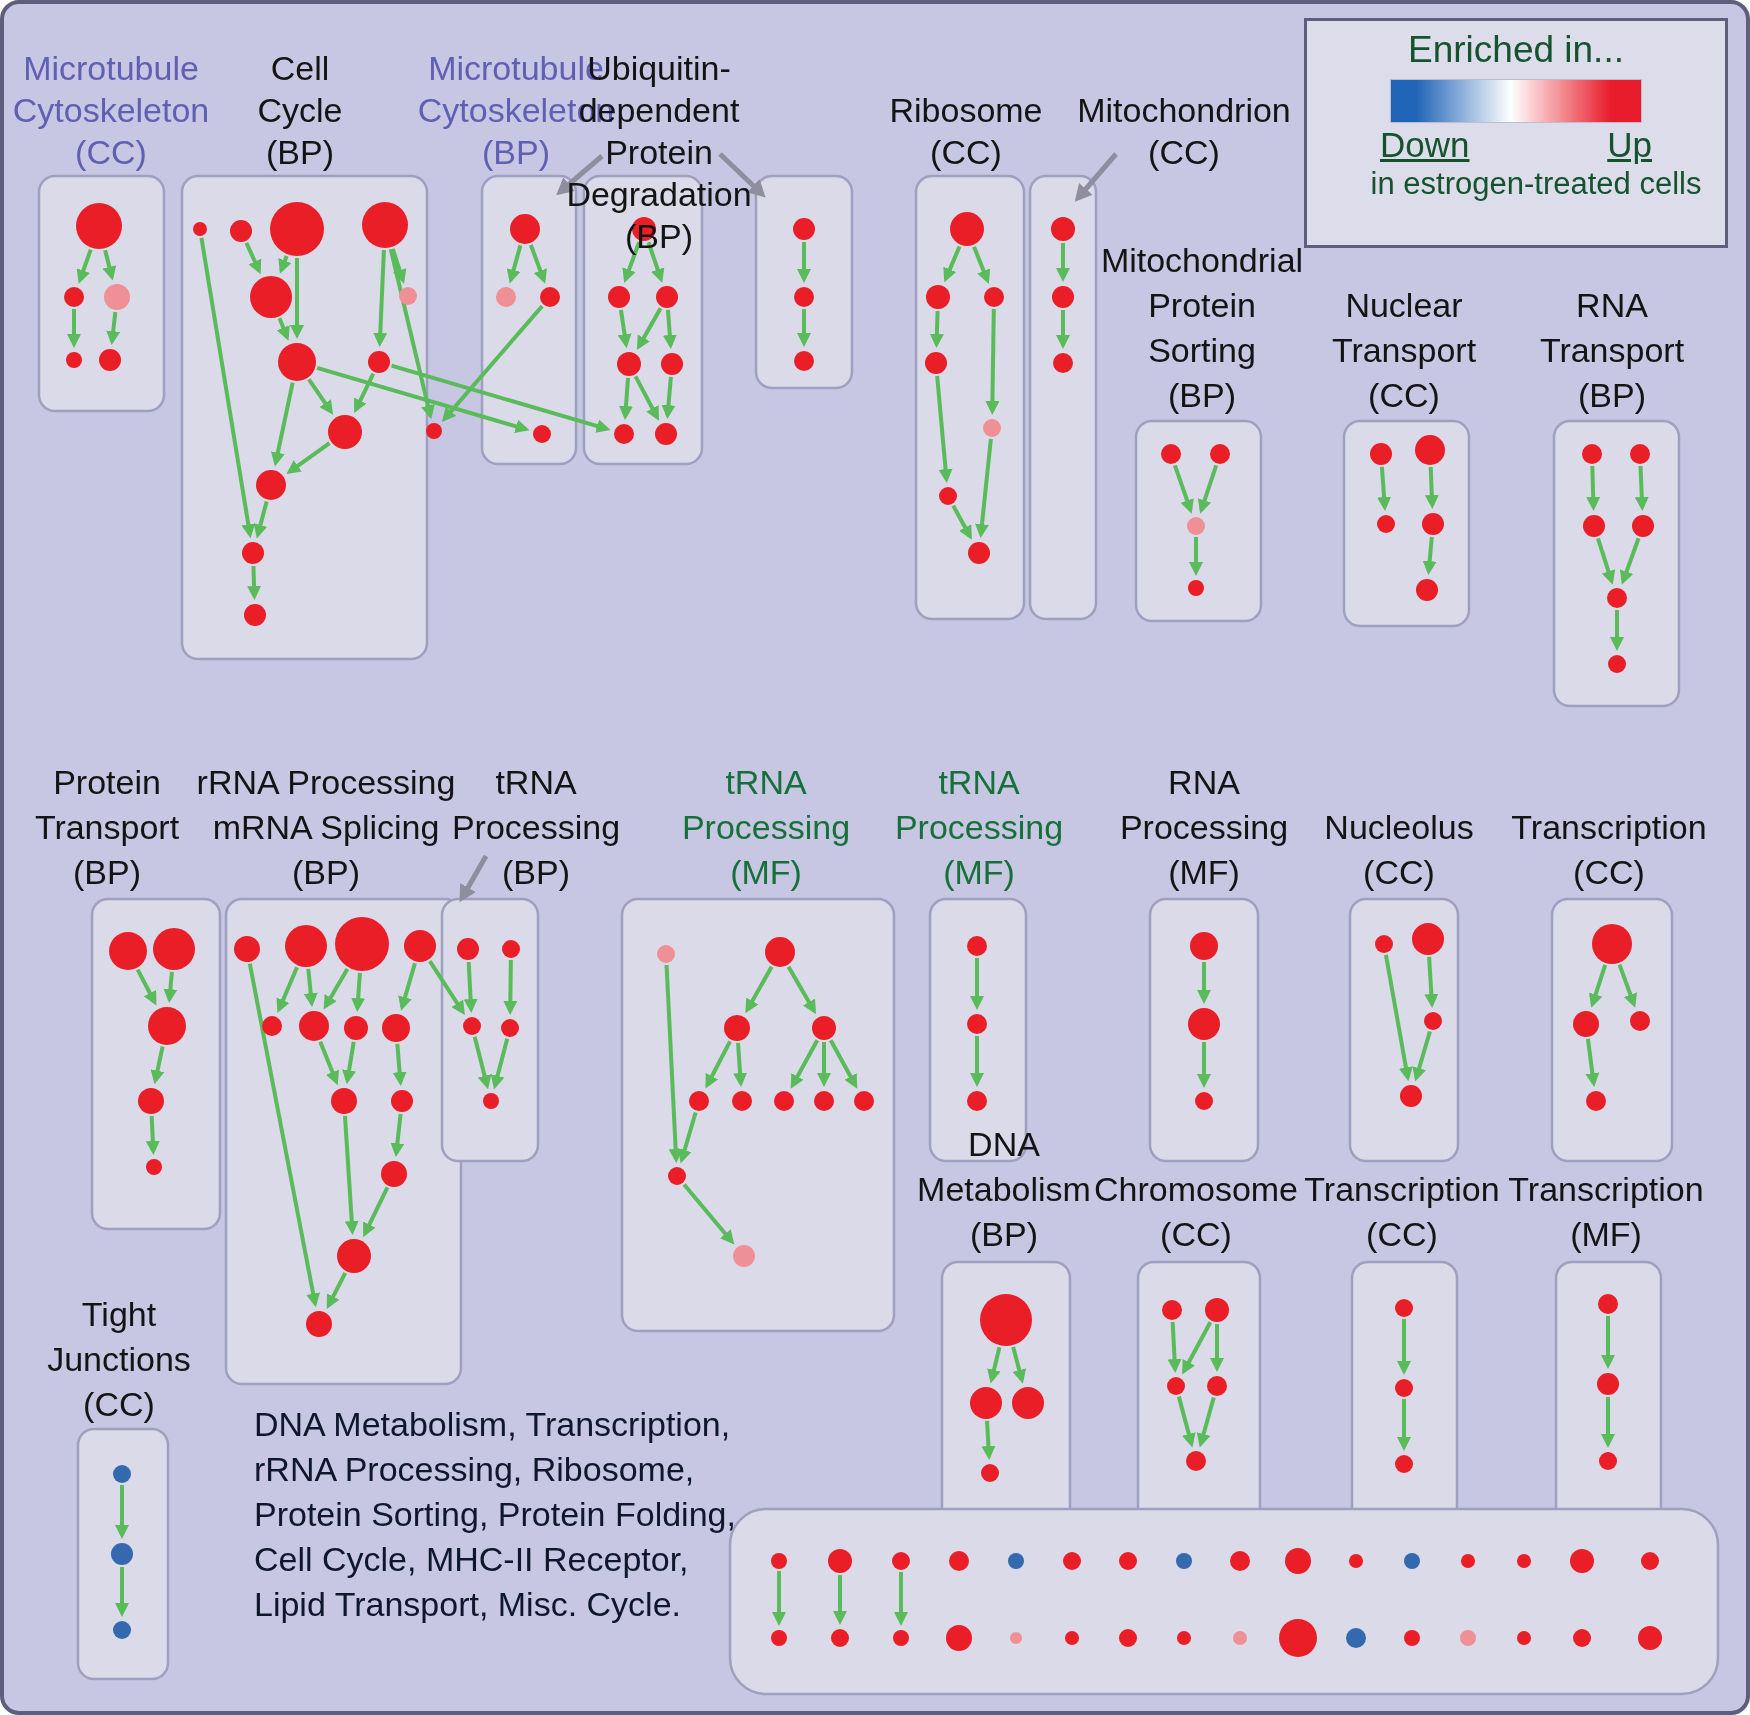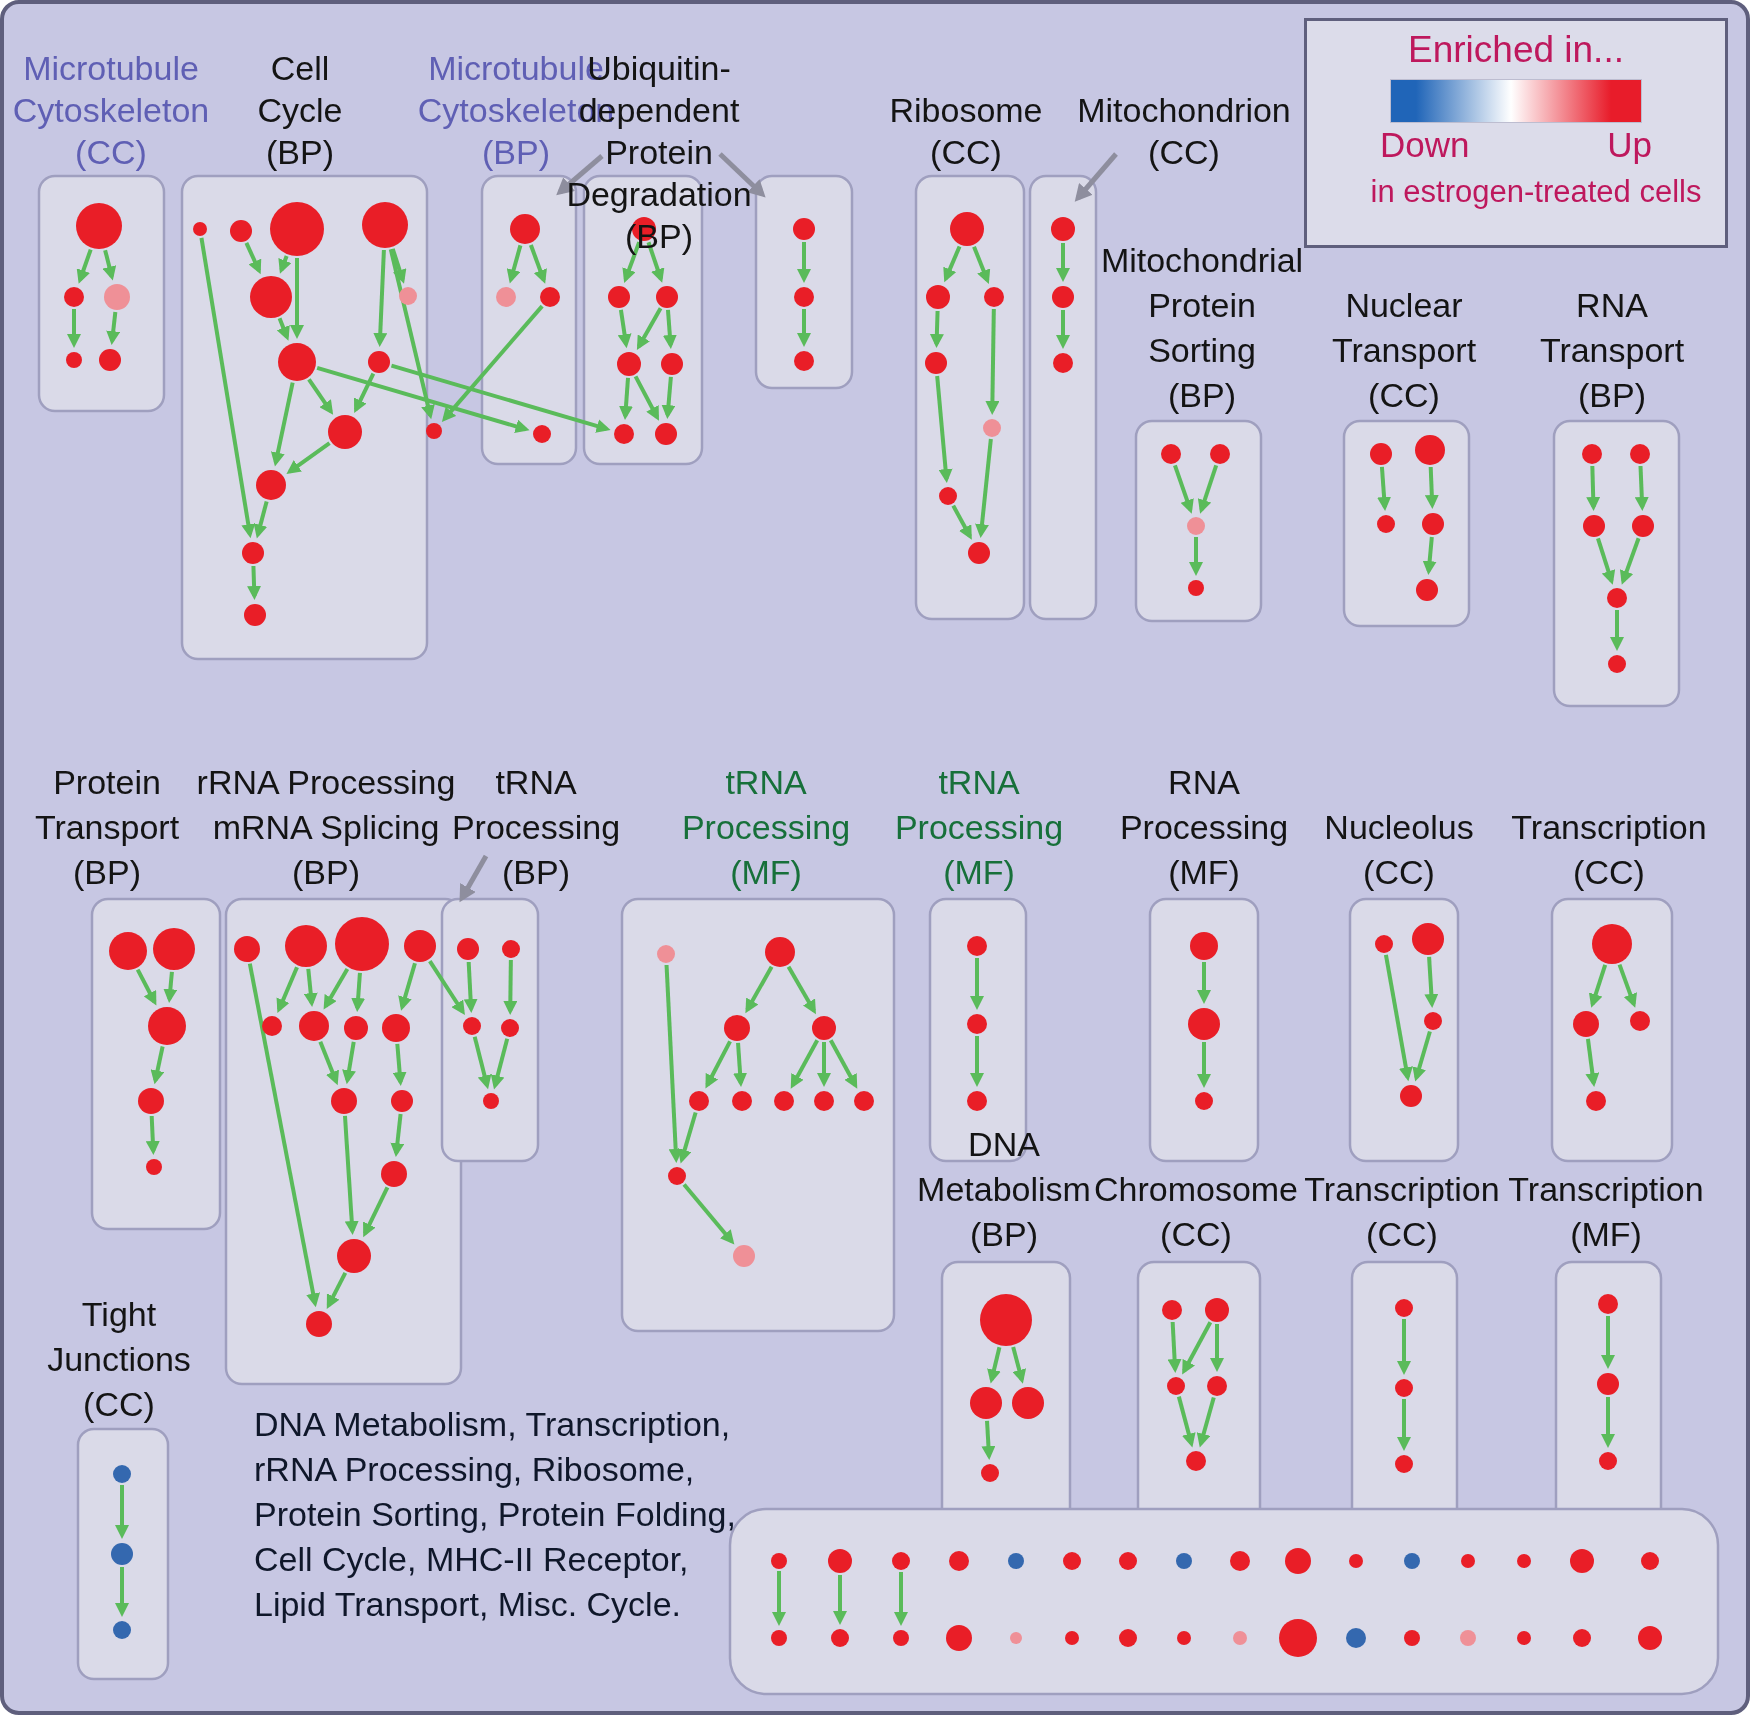--- a/index.html
+++ b/index.html
@@ -2,24 +2,24 @@
 <html><head>
 <meta charset="utf-8">
 <style>
   html,body{margin:0;padding:0;background:#ffffff;}
   #canvas{position:relative;width:1750px;height:1715px;box-sizing:border-box;
           border:4px solid #5f5f7d;overflow:hidden;background:#c7c7e3;}
   #figure-svg{position:absolute;left:0;top:0;}
   .lbl{font-family:"Liberation Sans",sans-serif;font-size:34px;text-anchor:middle;}
   .legend{position:absolute;left:1300px;top:14px;width:424px;height:230px;box-sizing:border-box;
           border:3px solid #5f5f7d;background:#dcdcea;text-align:center;
-          font-family:"Liberation Sans",sans-serif;color:#be185d;}
+          font-family:"Liberation Sans",sans-serif;color:#14532d;}
   .legend-title{margin-top:8px;font-size:37px;}
   .legend-bar{width:250px;height:42px;margin:8px auto 2px auto;border:1px solid #bdbdd0;}
-  .legend-downup{display:flex;justify-content:space-between;width:272px;margin:2px auto 8px auto;font-size:35px;}
+  .legend-downup{display:flex;justify-content:space-between;width:272px;margin:2px auto 0 auto;font-size:35px;text-decoration:underline;}
   .legend-sub{font-size:31px;line-height:37px;padding-left:40px;}
   .footnote{position:absolute;left:250px;top:1398px;font-family:"Liberation Sans",sans-serif;
             font-size:34px;line-height:45px;color:#0f172a;text-align:left;}
 </style>
 </head>
 <body>
 
 <div id="canvas" style="background: rgb(199, 199, 227); border-color: rgb(95, 95, 125); border-radius: 19px;">
 
   <svg id="figure-svg" width="1750" height="1715" viewBox="0 0 1750 1715">

